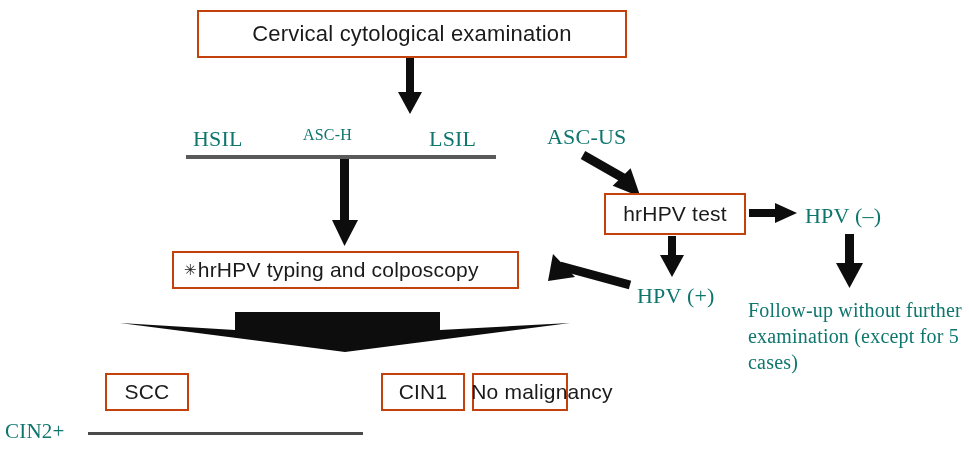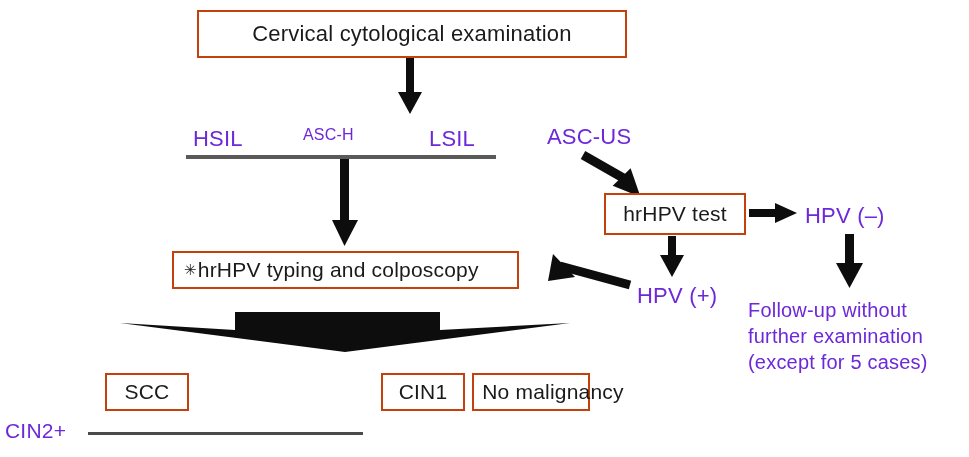--- a/index.html
+++ b/index.html
@@ -31,23 +31,24 @@
     justify-content: center;
     text-align: center;
     color: #1a1a1a;
     letter-spacing: 0.2px;
     white-space: nowrap;
   }
 
   
   .label {
     position: absolute;
-    color: #6d28d9;
+    color: #0f766e;
     white-space: nowrap;
     letter-spacing: 0.2px;
+    font-family: Liberation Serif, serif;
   }
   .label.multiline {
     white-space: normal;
     line-height: 1.30;
   }
 
   
   #top-box {
     left: 197px;  top: 10px;
     width: 430px; height: 48px;
@@ -100,21 +101,21 @@
   
   .result-box {
     top: 373px;
     height: 38px;
     font-size: 21px;
   }
   #result-0 { left: 93px;  width: 84px; margin-left: 12px;  }
   #result-1 { left: 184px; width: 92px;  }
   #result-2 { left: 283px; width: 92px;  }
   #result-3 { left: 381px; width: 84px;  }
-  #result-4 { left: 472px; width: 118px; padding-left: 44px; }
+  #result-4 { left: 472px; width: 96px; padding-left: 44px; }
 
   #cin2plus-label { left: 5px; top: 419px; font-size: 21px; }
   #cin2plus-rule {
     position: absolute;
     left: 88px; top: 432px;
     width: 275px; height: 3px;
     background: #4a4a4a;
   }
 
   

